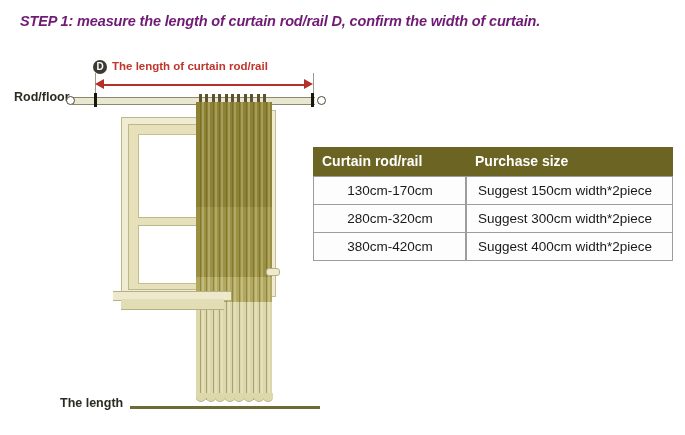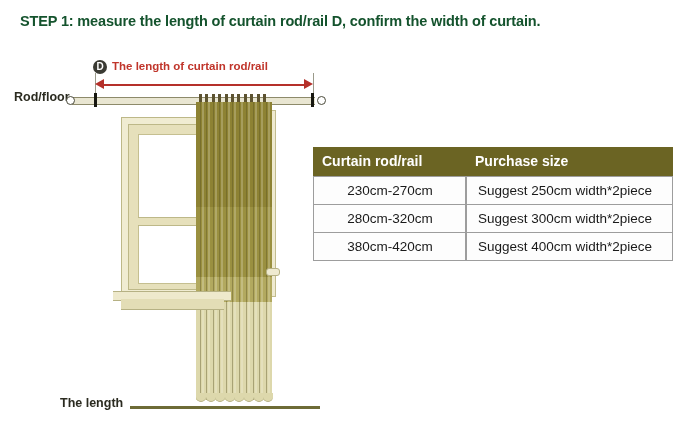--- a/index.html
+++ b/index.html
@@ -16,23 +16,24 @@
     background: #ffffff;
   }
 
   
   #step-title {
     position: absolute;
     left: 20px;
     top: 13px;
     font-size: 14.5px;
     font-weight: bold;
-    color: #14532d;
+    color: #701a75;
     letter-spacing: -0.15px;
     white-space: nowrap;
+    font-style: italic;
   }
 
   
   #illustration {
     position: absolute;
     left: 0;
     top: 0;
     width: 340px;
     height: 435px;
   }
@@ -428,22 +429,22 @@
 
 <table id="size-table">
   <thead>
     <tr>
       <th class="col-rod">Curtain rod/rail</th>
       <th class="col-size">Purchase size</th>
     </tr>
   </thead>
   <tbody id="table-body">
       <tr>
-        <td class="cell-rod">230cm-270cm</td>
-        <td class="cell-size">Suggest 250cm width*2piece</td>
+        <td class="cell-rod">130cm-170cm</td>
+        <td class="cell-size">Suggest 150cm width*2piece</td>
       </tr>
       <tr>
         <td class="cell-rod">280cm-320cm</td>
         <td class="cell-size">Suggest 300cm width*2piece</td>
       </tr>
       <tr>
         <td class="cell-rod">380cm-420cm</td>
         <td class="cell-size">Suggest 400cm width*2piece</td>
       </tr>
     </tbody>

